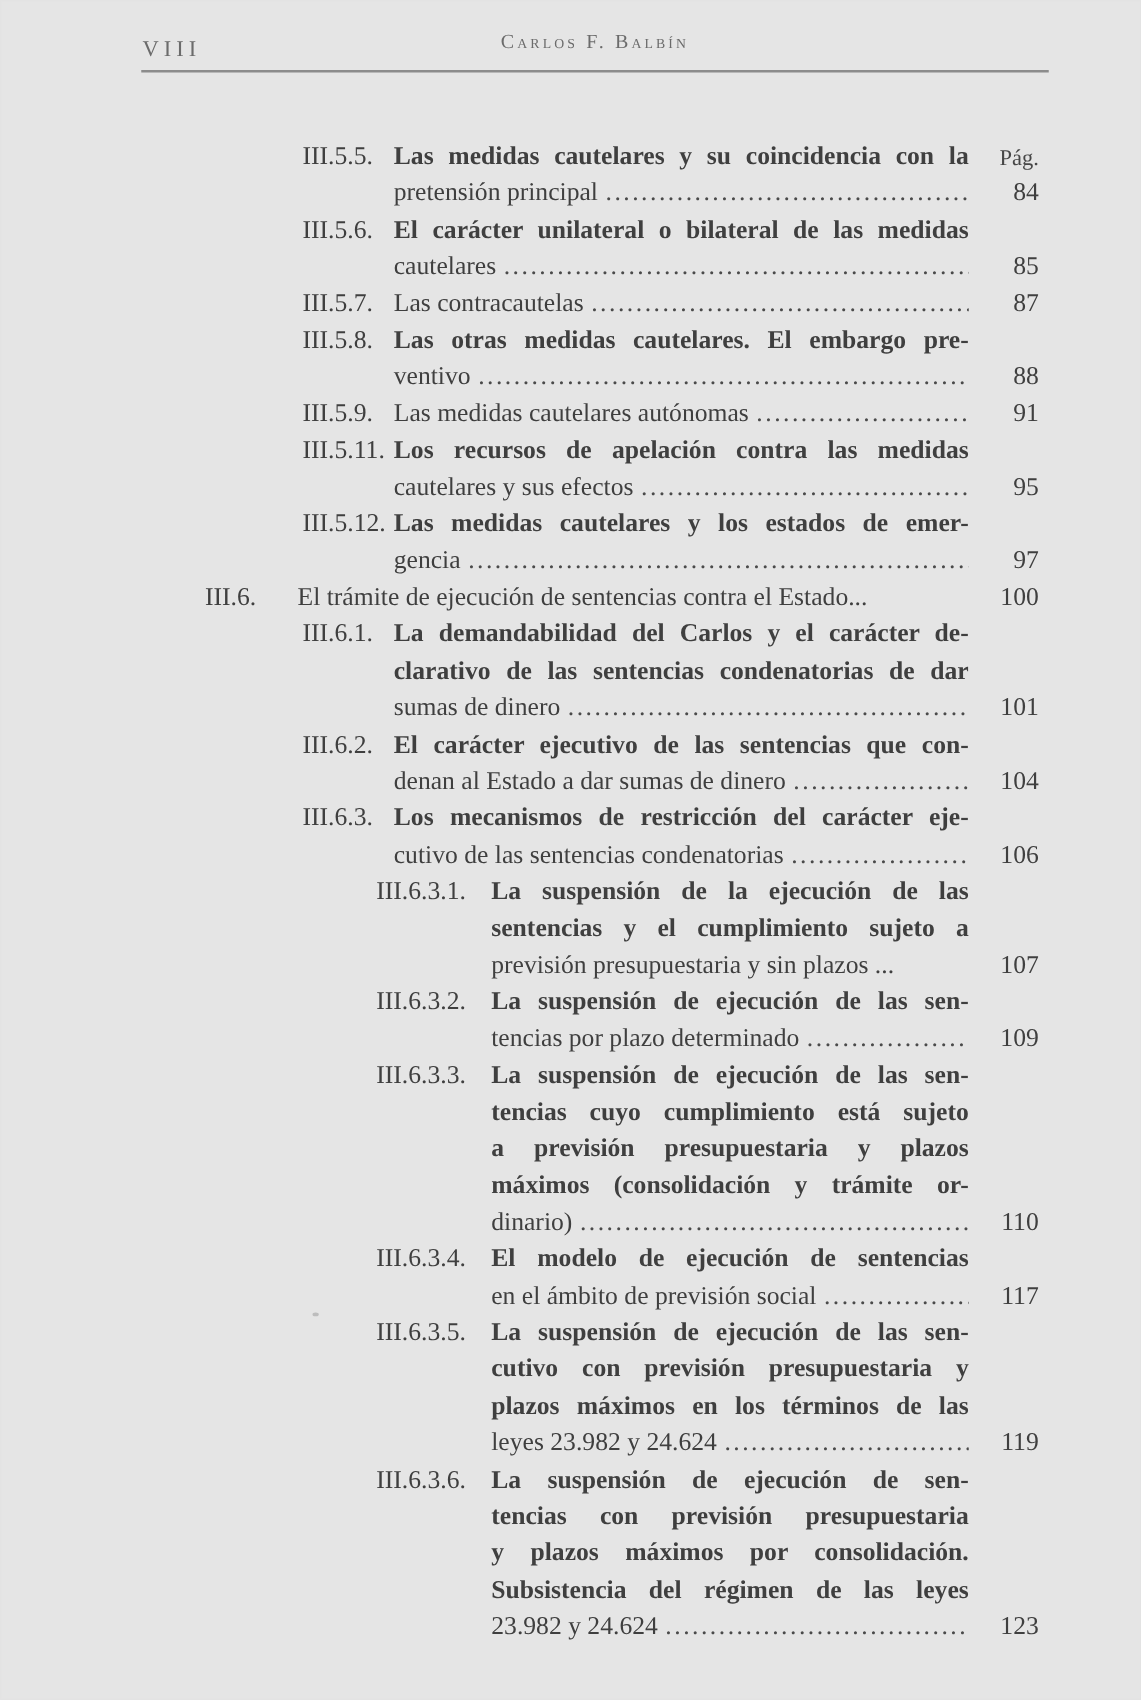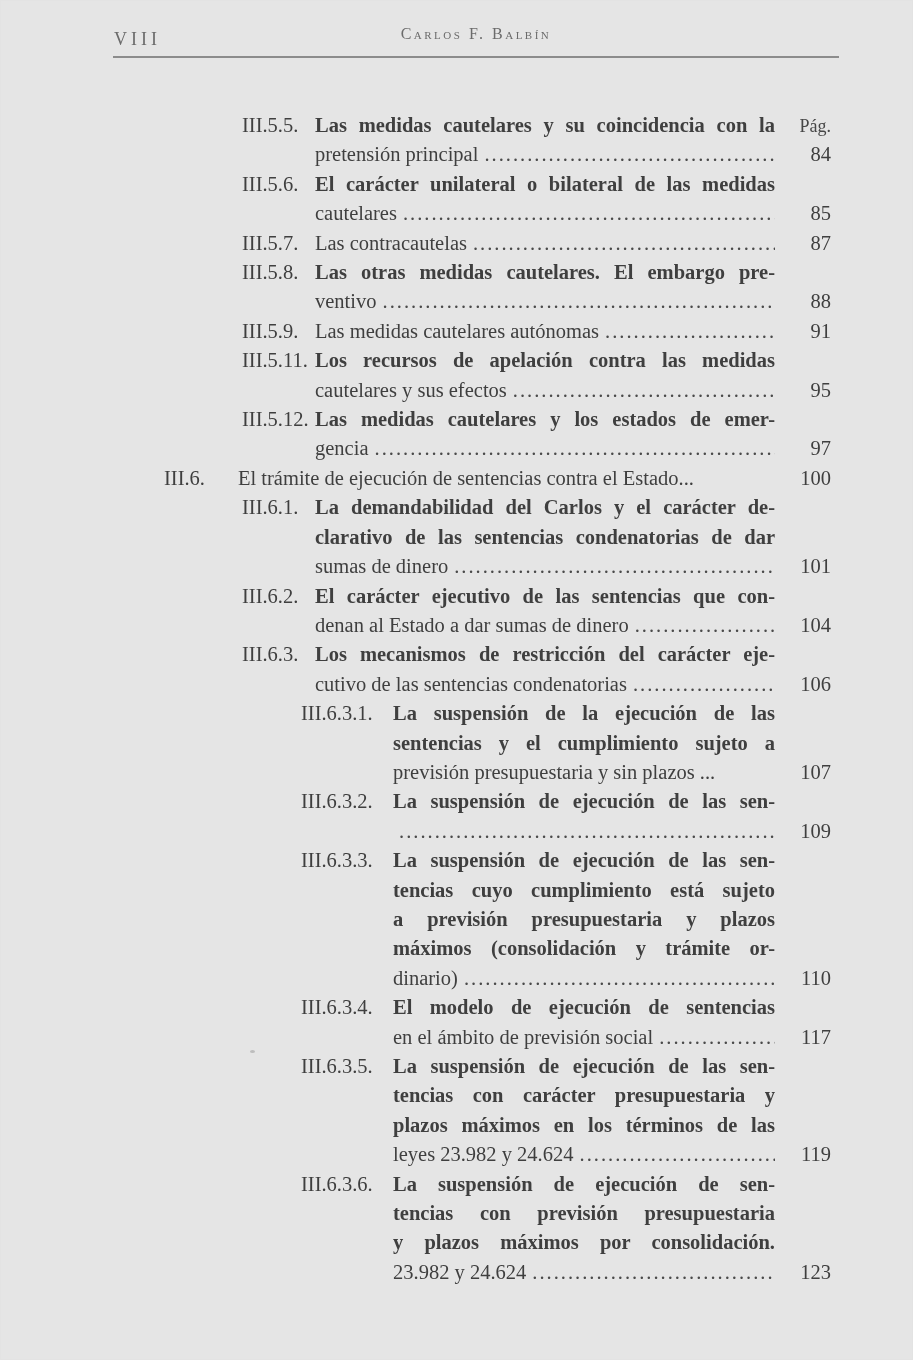--- a/index.html
+++ b/index.html
@@ -239,20 +239,21 @@
             <span class="txt">previsión presupuestaria y sin plazos ...</span>
           </div>
         </span>
         <span class="pagenum">107</span>
       </div>
       <div class="entry lvl3">
         <span class="num">III.6.3.2.</span>
         <span class="body">
           <div class="line">La suspensión de ejecución de las sen-</div>
           <div class="lastline">
+            <span class="txt">tencias por plazo determinado</span>
             <span class="leader"></span>
           </div>
         </span>
         <span class="pagenum">109</span>
       </div>
       <div class="entry lvl3">
         <span class="num">III.6.3.3.</span>
         <span class="body">
           <div class="line">La suspensión de ejecución de las sen-</div>
           <div class="line">tencias cuyo cumplimiento está sujeto</div>
@@ -273,35 +274,36 @@
             <span class="txt">en el ámbito de previsión social</span>
             <span class="leader"></span>
           </div>
         </span>
         <span class="pagenum">117</span>
       </div>
       <div class="entry lvl3">
         <span class="num">III.6.3.5.</span>
         <span class="body">
           <div class="line">La suspensión de ejecución de las sen-</div>
-          <div class="line">tencias con carácter presupuestaria y</div>
+          <div class="line">cutivo con previsión presupuestaria y</div>
           <div class="line">plazos máximos en los términos de las</div>
           <div class="lastline">
             <span class="txt">leyes 23.982 y 24.624</span>
             <span class="leader"></span>
           </div>
         </span>
         <span class="pagenum">119</span>
       </div>
       <div class="entry lvl3">
         <span class="num">III.6.3.6.</span>
         <span class="body">
           <div class="line">La suspensión de ejecución de sen-</div>
           <div class="line">tencias con previsión presupuestaria</div>
           <div class="line">y plazos máximos por consolidación.</div>
+          <div class="line">Subsistencia del régimen de las leyes</div>
           <div class="lastline">
             <span class="txt">23.982 y 24.624</span>
             <span class="leader"></span>
           </div>
         </span>
         <span class="pagenum">123</span>
       </div>
     </div>
 
   <div class="artifact"></div>

